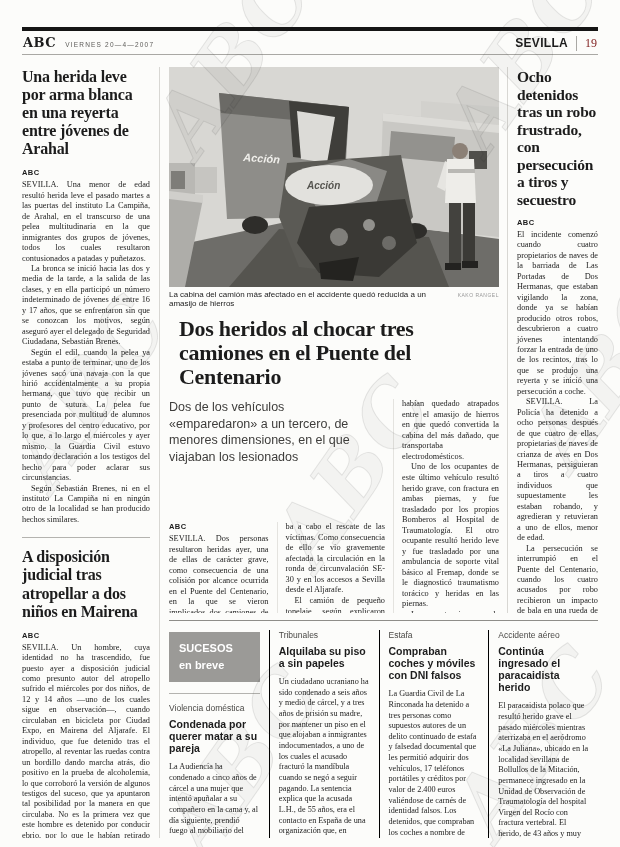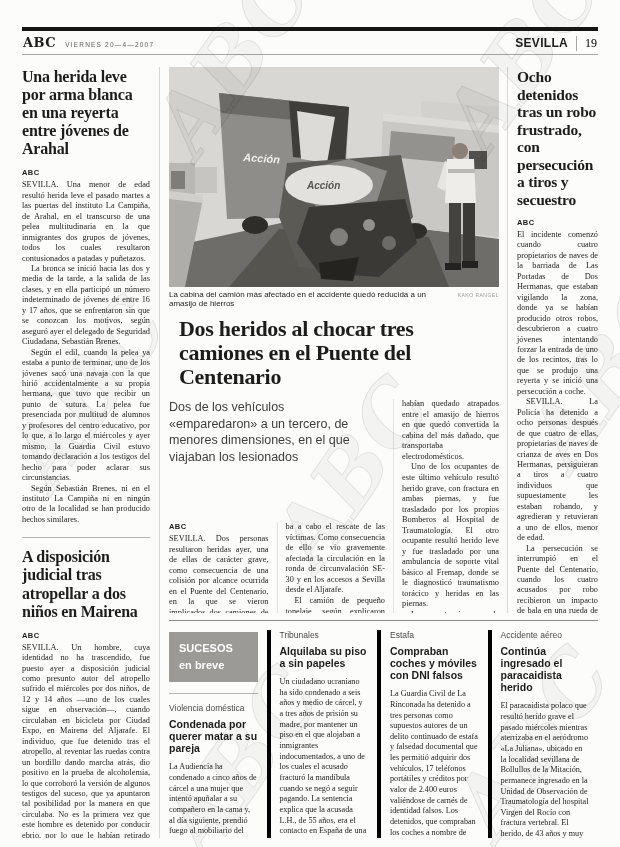--- a/index.html
+++ b/index.html
@@ -14,21 +14,21 @@
   .masthead{padding-top:27px;}
   .topbar{height:4px;background:#151515;}
   .masthead-row{display:flex;justify-content:space-between;align-items:baseline;
                 padding:4px 1px 3px;border-bottom:1px solid #a9a8a4;}
   .mh-left{display:flex;align-items:baseline;}
   .brand{font-family:"DejaVu Serif",serif;font-weight:bold;font-size:13px;letter-spacing:.5px;}
   .issue-date{font-family:"Liberation Sans",sans-serif;font-size:6.5px;color:#5c5b58;
               letter-spacing:1.2px;margin-left:9px;text-transform:uppercase;}
   .mh-right{display:flex;align-items:baseline;}
   .section-label{font-family:"Liberation Sans",sans-serif;font-weight:bold;font-size:12px;letter-spacing:.3px;}
-  .page-number{font-size:12px;color:#000000;margin-left:8px;padding-left:8px;border-left:1px solid #a9a8a4;}
+  .page-number{font-size:12px;color:#7f1d1d;margin-left:8px;padding-left:8px;border-left:1px solid #a9a8a4;}
   
   .content{display:flex;height:783px;padding-top:12px;box-sizing:border-box;}
   .col-left{width:128px;flex:none;padding-right:9px;border-right:1px solid #d8d7d3;overflow:hidden;}
   .col-main{flex:1;display:flex;flex-direction:column;padding-left:9px;min-width:0;}
   .top-row{display:flex;height:546px;overflow:hidden;}
   .main-article{width:330px;flex:none;padding-right:8px;border-right:1px solid #d8d7d3;}
   .col-right{flex:1;padding-left:9px;overflow:hidden;min-width:0;}
   
   .sb-headline{font-weight:bold;font-size:16px;line-height:1.13;margin:1px 0 10px;letter-spacing:-.2px;}
   .col-right .sb-headline{font-size:15.5px;}
@@ -52,21 +52,21 @@
   .two-cols{display:flex;flex:1;}
   .bodycol{flex:1;min-width:0;}
   .bodycol p{font-size:8.3px;line-height:1.27;text-align:justify;margin:0;}
   .bodycol p + p{text-indent:9px;}
   .two-cols .bodycol + .bodycol,.col3{margin-left:8px;padding-left:8px;border-left:1px solid #e4e3df;}
   .col3{flex:1;}
   
   .briefs{border-top:1px solid #8e8d89;margin-top:7px;padding-top:9px;display:flex;flex:1;overflow:hidden;}
   .brief-col{flex:1;padding:0 9px;min-width:0;}
   .brief-col.first{padding-left:0;}
-  .brief-col + .brief-col{border-left:4px solid #000000;}
+  .brief-col + .brief-col{border-left:1px solid #000000;}
   .briefs-box{background:#9b9a97;color:#fff;font-family:"Liberation Sans",sans-serif;
               font-weight:bold;font-size:11px;line-height:1.55;padding:8px 10px;margin:2px 0 0;}
   .box-rule{border-top:1px solid #b4b3af;margin:11px 0 9px;}
   .kicker{font-family:"Liberation Sans",sans-serif;font-size:8.5px;color:#4a4946;margin:0 0 5px;}
   .brief-headline{font-family:"Liberation Sans",sans-serif;font-weight:bold;font-size:10.5px;
                   line-height:1.15;margin:0 0 8px;}
   .brief-body{font-size:8.2px;line-height:1.3;margin:0;}
 </style>
 </head>
 <body>

